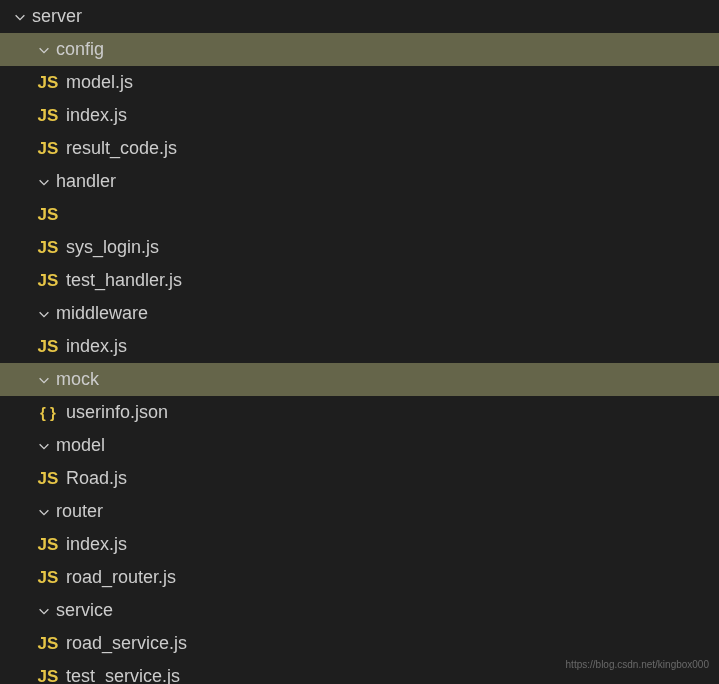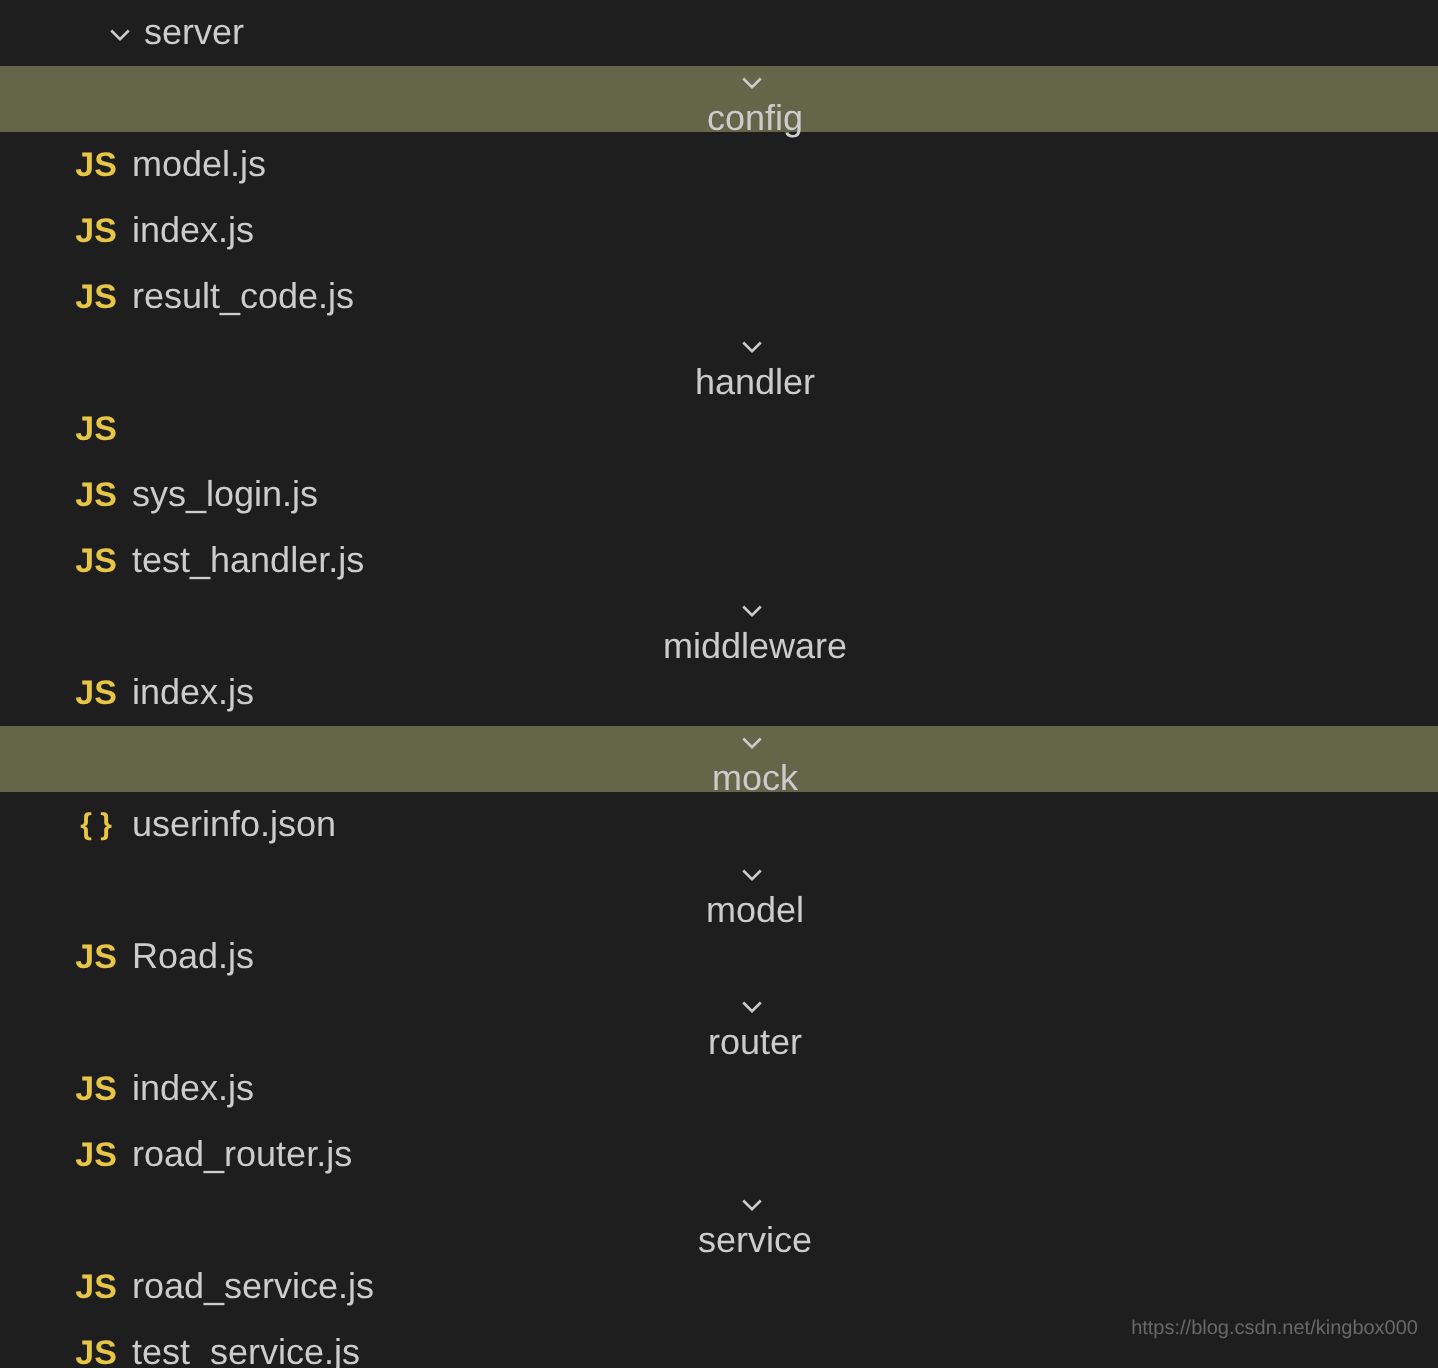--- a/index.html
+++ b/index.html
@@ -15,22 +15,22 @@
     }
     .tree { width: 100%; }
     .row {
       display: flex;
       align-items: center;
       height: 33px;
       cursor: pointer;
       white-space: nowrap;
     }
     .row.highlighted { background: #65654a; }
-    .indent0 { padding-left: 12px; margin-left: 40px; }
-    .indent1 { padding-left: 36px; flex-direction: column; }
+    .indent0 { padding-left: 12px; }
+    .indent1 { padding-left: 36px; }
     .indent2 { padding-left: 38px; }
     .chevron {
       width: 16px;
       height: 16px;
       display: inline-flex;
       align-items: center;
       justify-content: center;
       margin-right: 4px;
       flex-shrink: 0;
     }

